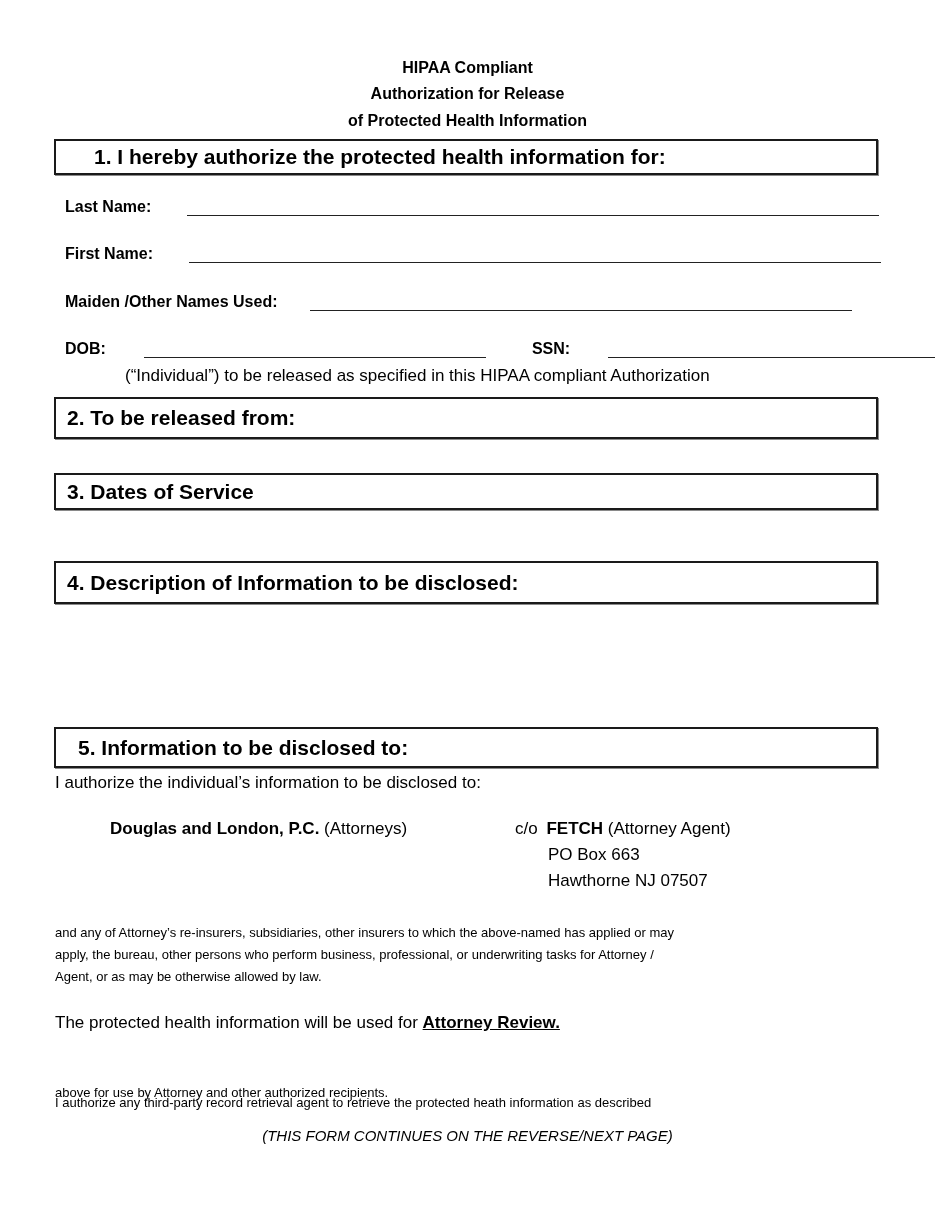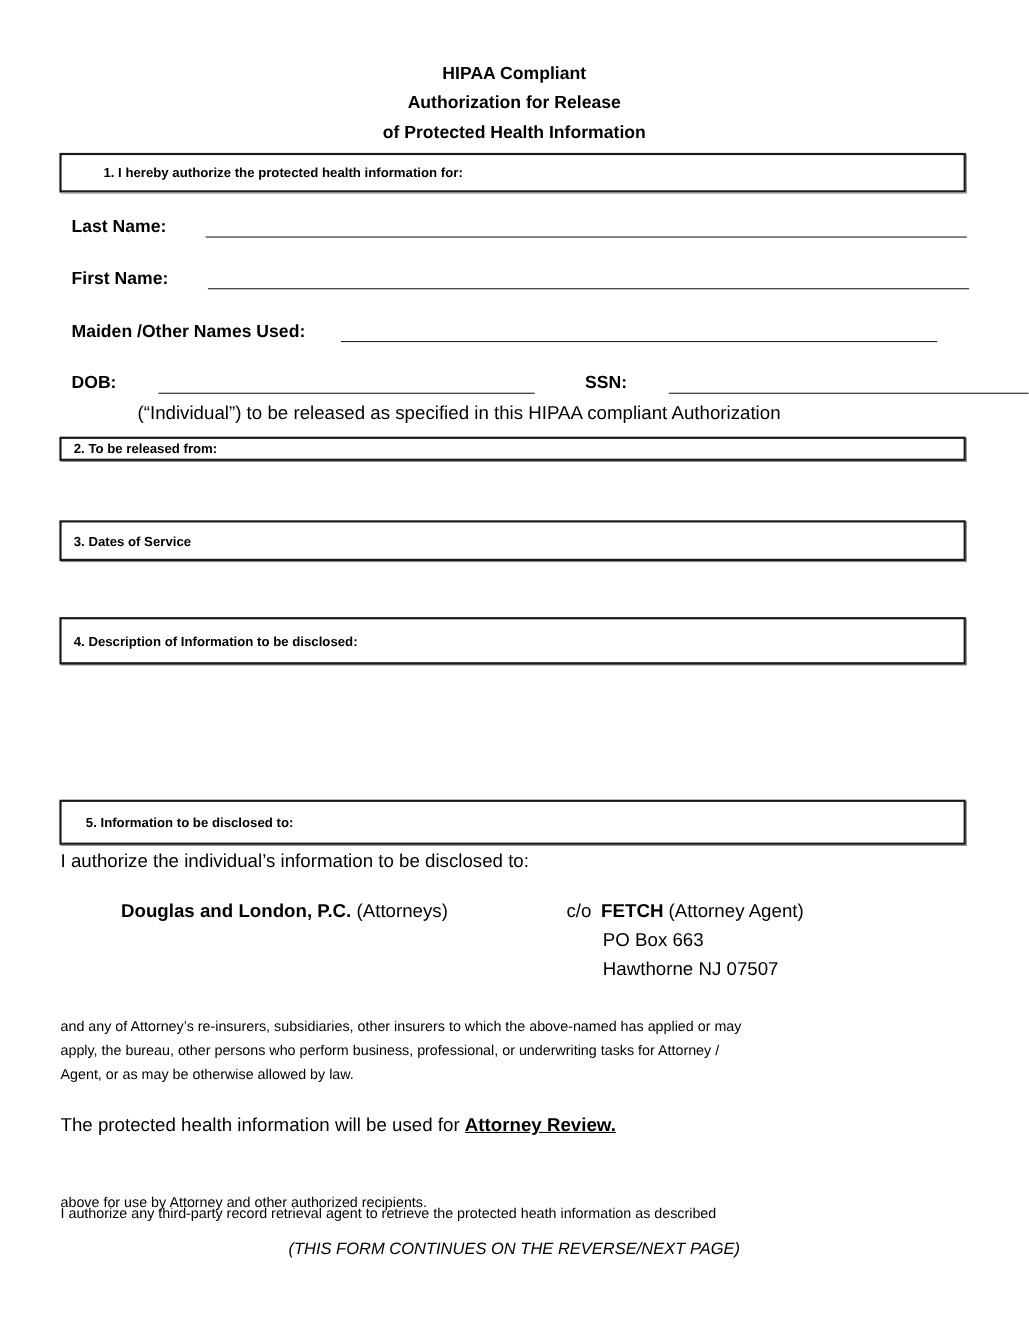--- a/index.html
+++ b/index.html
@@ -13,21 +13,21 @@
   .abs { position: absolute; white-space: nowrap; }
   .title {
     position: absolute; left: 0; width: 935px; text-align: center;
     font-weight: bold; font-size: 16px; line-height: 26px;
   }
   .sec-box {
     position: absolute; left: 54px; width: 824px;
     border: 2px solid #1a1a1a;
     box-shadow: 1px 1px 0 #8a8a8a;
     display: flex; align-items: center;
-    font-weight: bold; font-size: 12px;
+    font-weight: bold; font-size: 21px;
   }
   .field-row {
     position: absolute; left: 65px; font-weight: bold; font-size: 16px;
     display: flex; align-items: flex-end; gap: 28px;
   }
   .line {
     display: inline-block; border-bottom: 1.5px solid #222; height: 16px;
     margin-left: 8px;
   }
   .p-small { font-size: 13px; line-height: 22px; }
@@ -63,21 +63,21 @@
 
 <div class="field-row" style="top:340px;">
   <span>DOB:</span>
   <span class="line" style="width:342px; margin-left:10px;"></span>
   <span style="margin-left:18px;">SSN:</span>
   <span class="line" style="width:342px; margin-left:10px;"></span>
 </div>
 
 <div class="abs p-med" style="top:366px; left:125px; font-size:17px;">(“Individual”) to be released as specified in this HIPAA compliant Authorization</div>
 
-<div class="sec-box" style="top:397px; height:22px; padding-left:11px;">
+<div class="sec-box" style="top:397px; height:42px; padding-left:11px;">
   <span>2.  To be released from:</span>
 </div>
 <div class="abs" style="top:438px; left:54px; width:824px; height:32px;"></div>
 
 <div class="sec-box" style="top:473px; height:37px; padding-left:11px;">
   <span>3.  Dates of Service</span>
 </div>
 <div class="abs" style="top:513px; left:54px; width:824px; height:44px;"></div>
 
 <div class="sec-box" style="top:561px; height:43px; padding-left:11px;">

